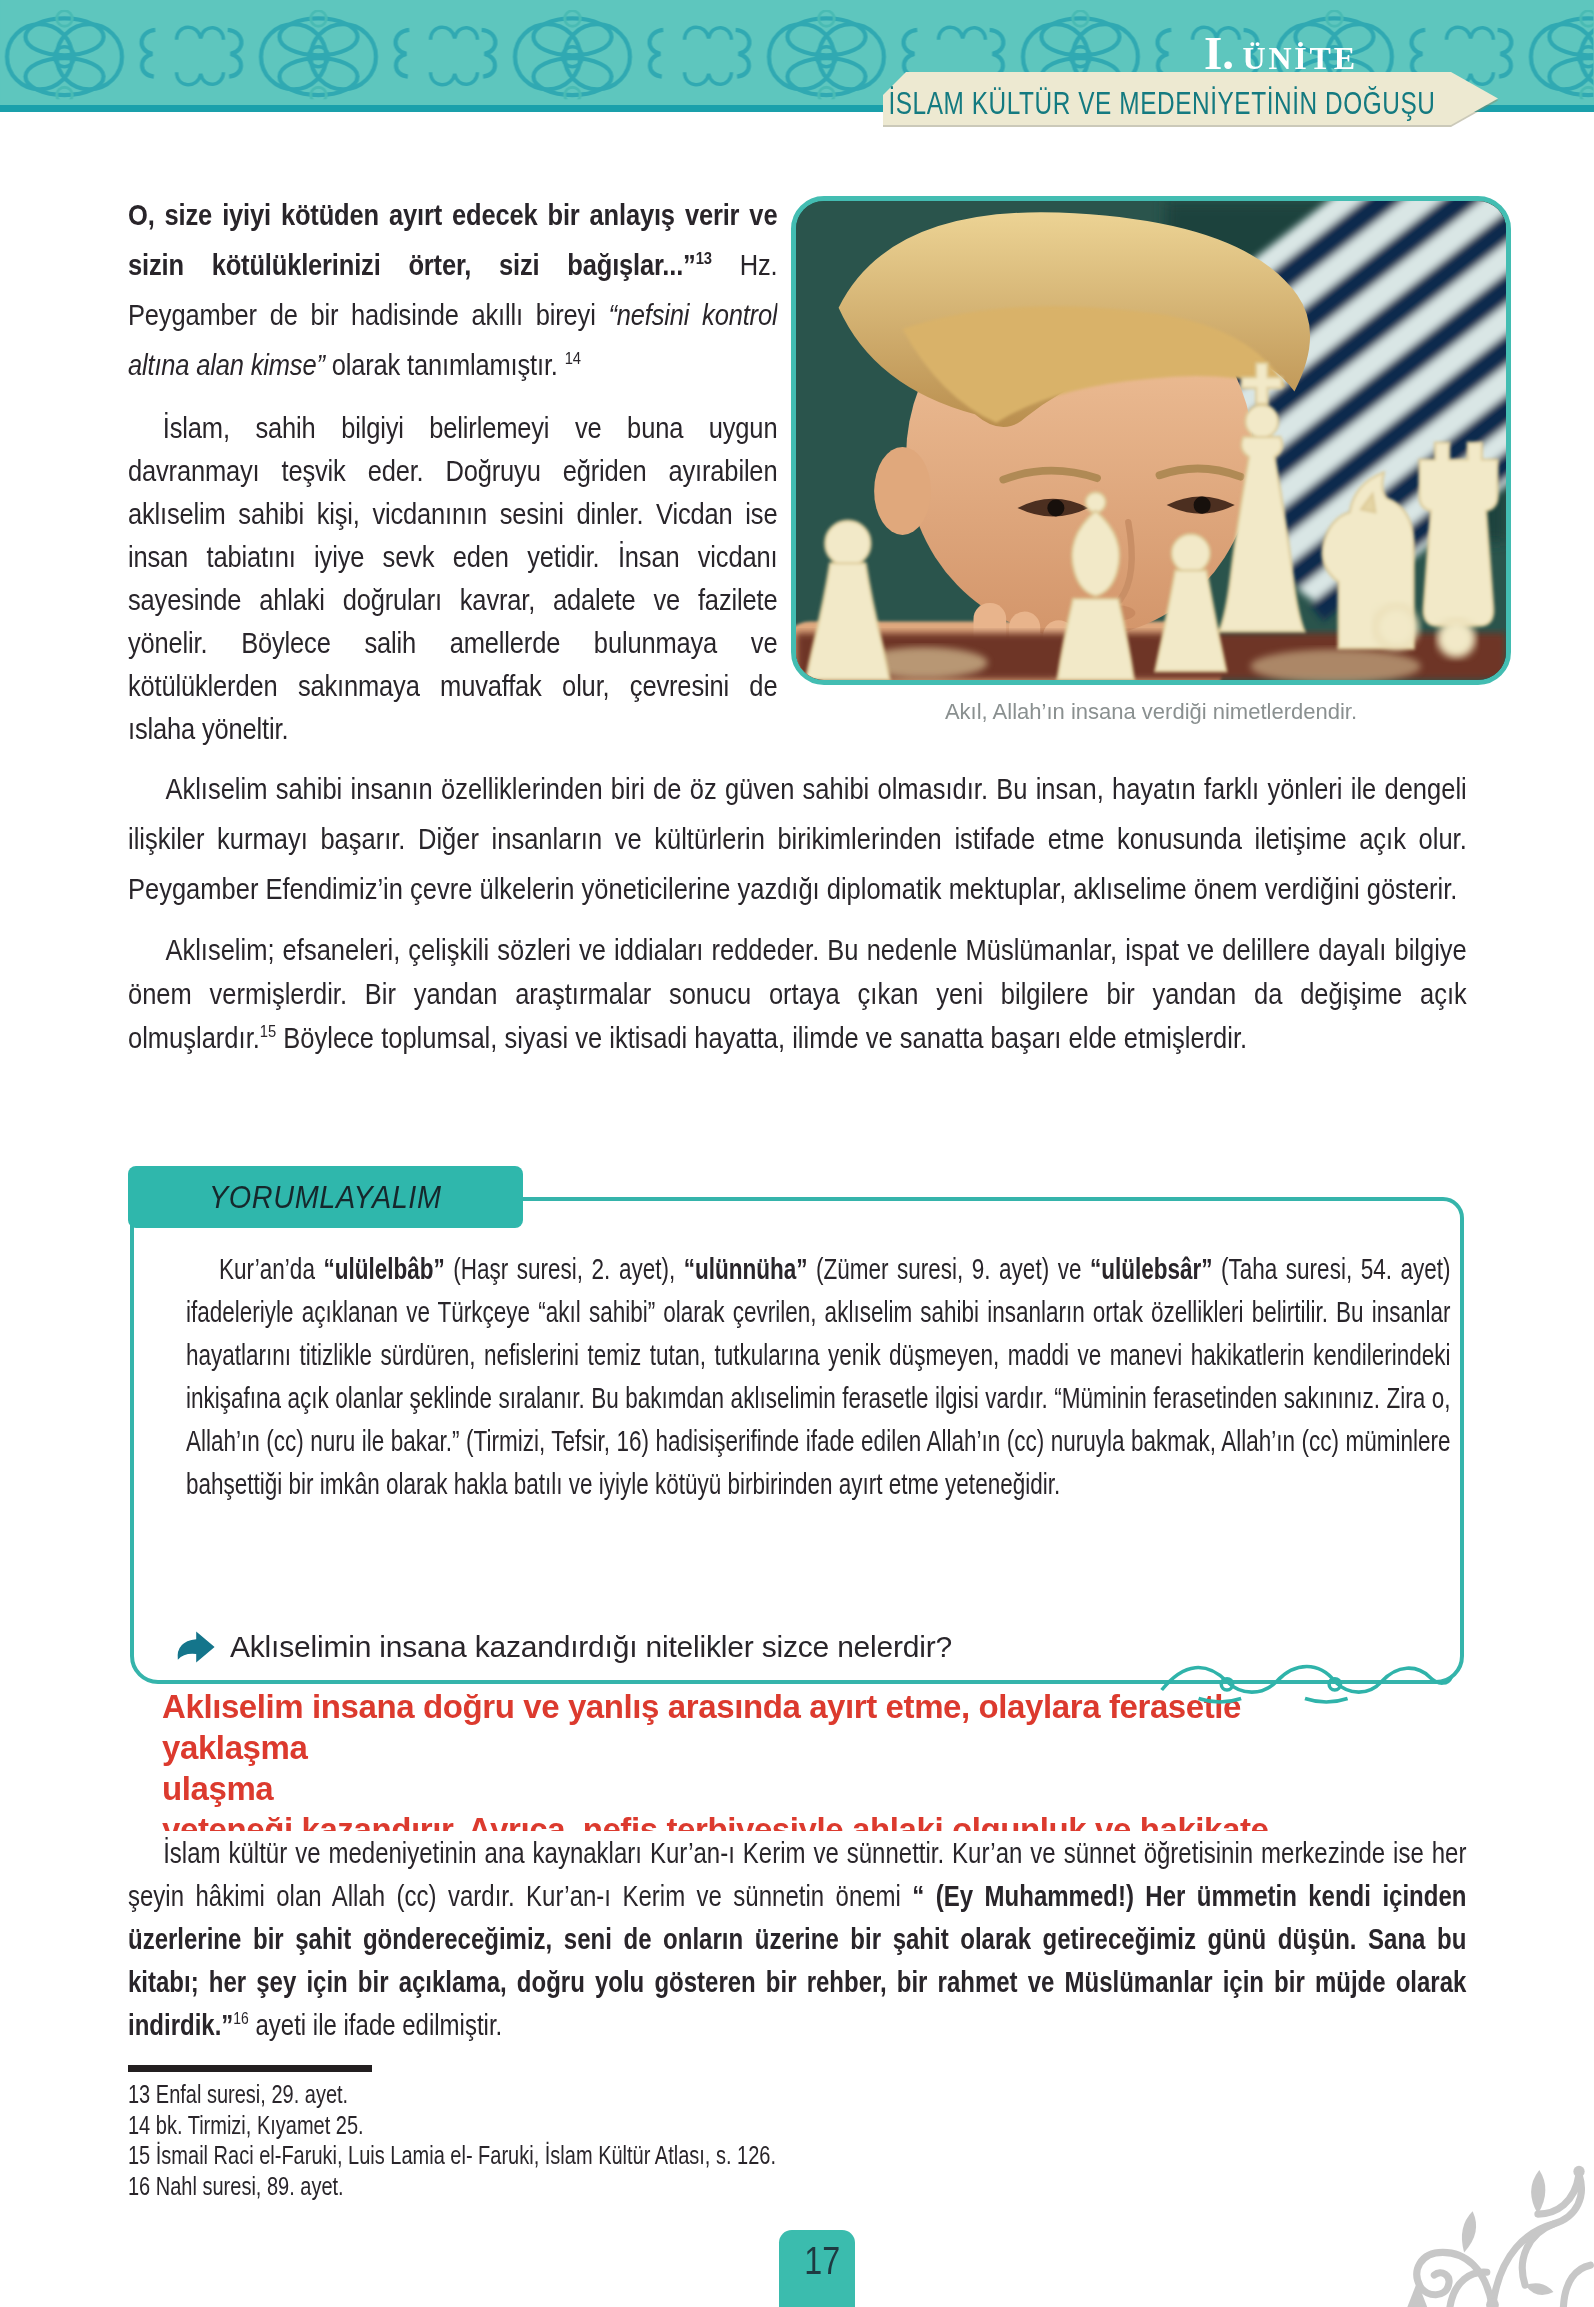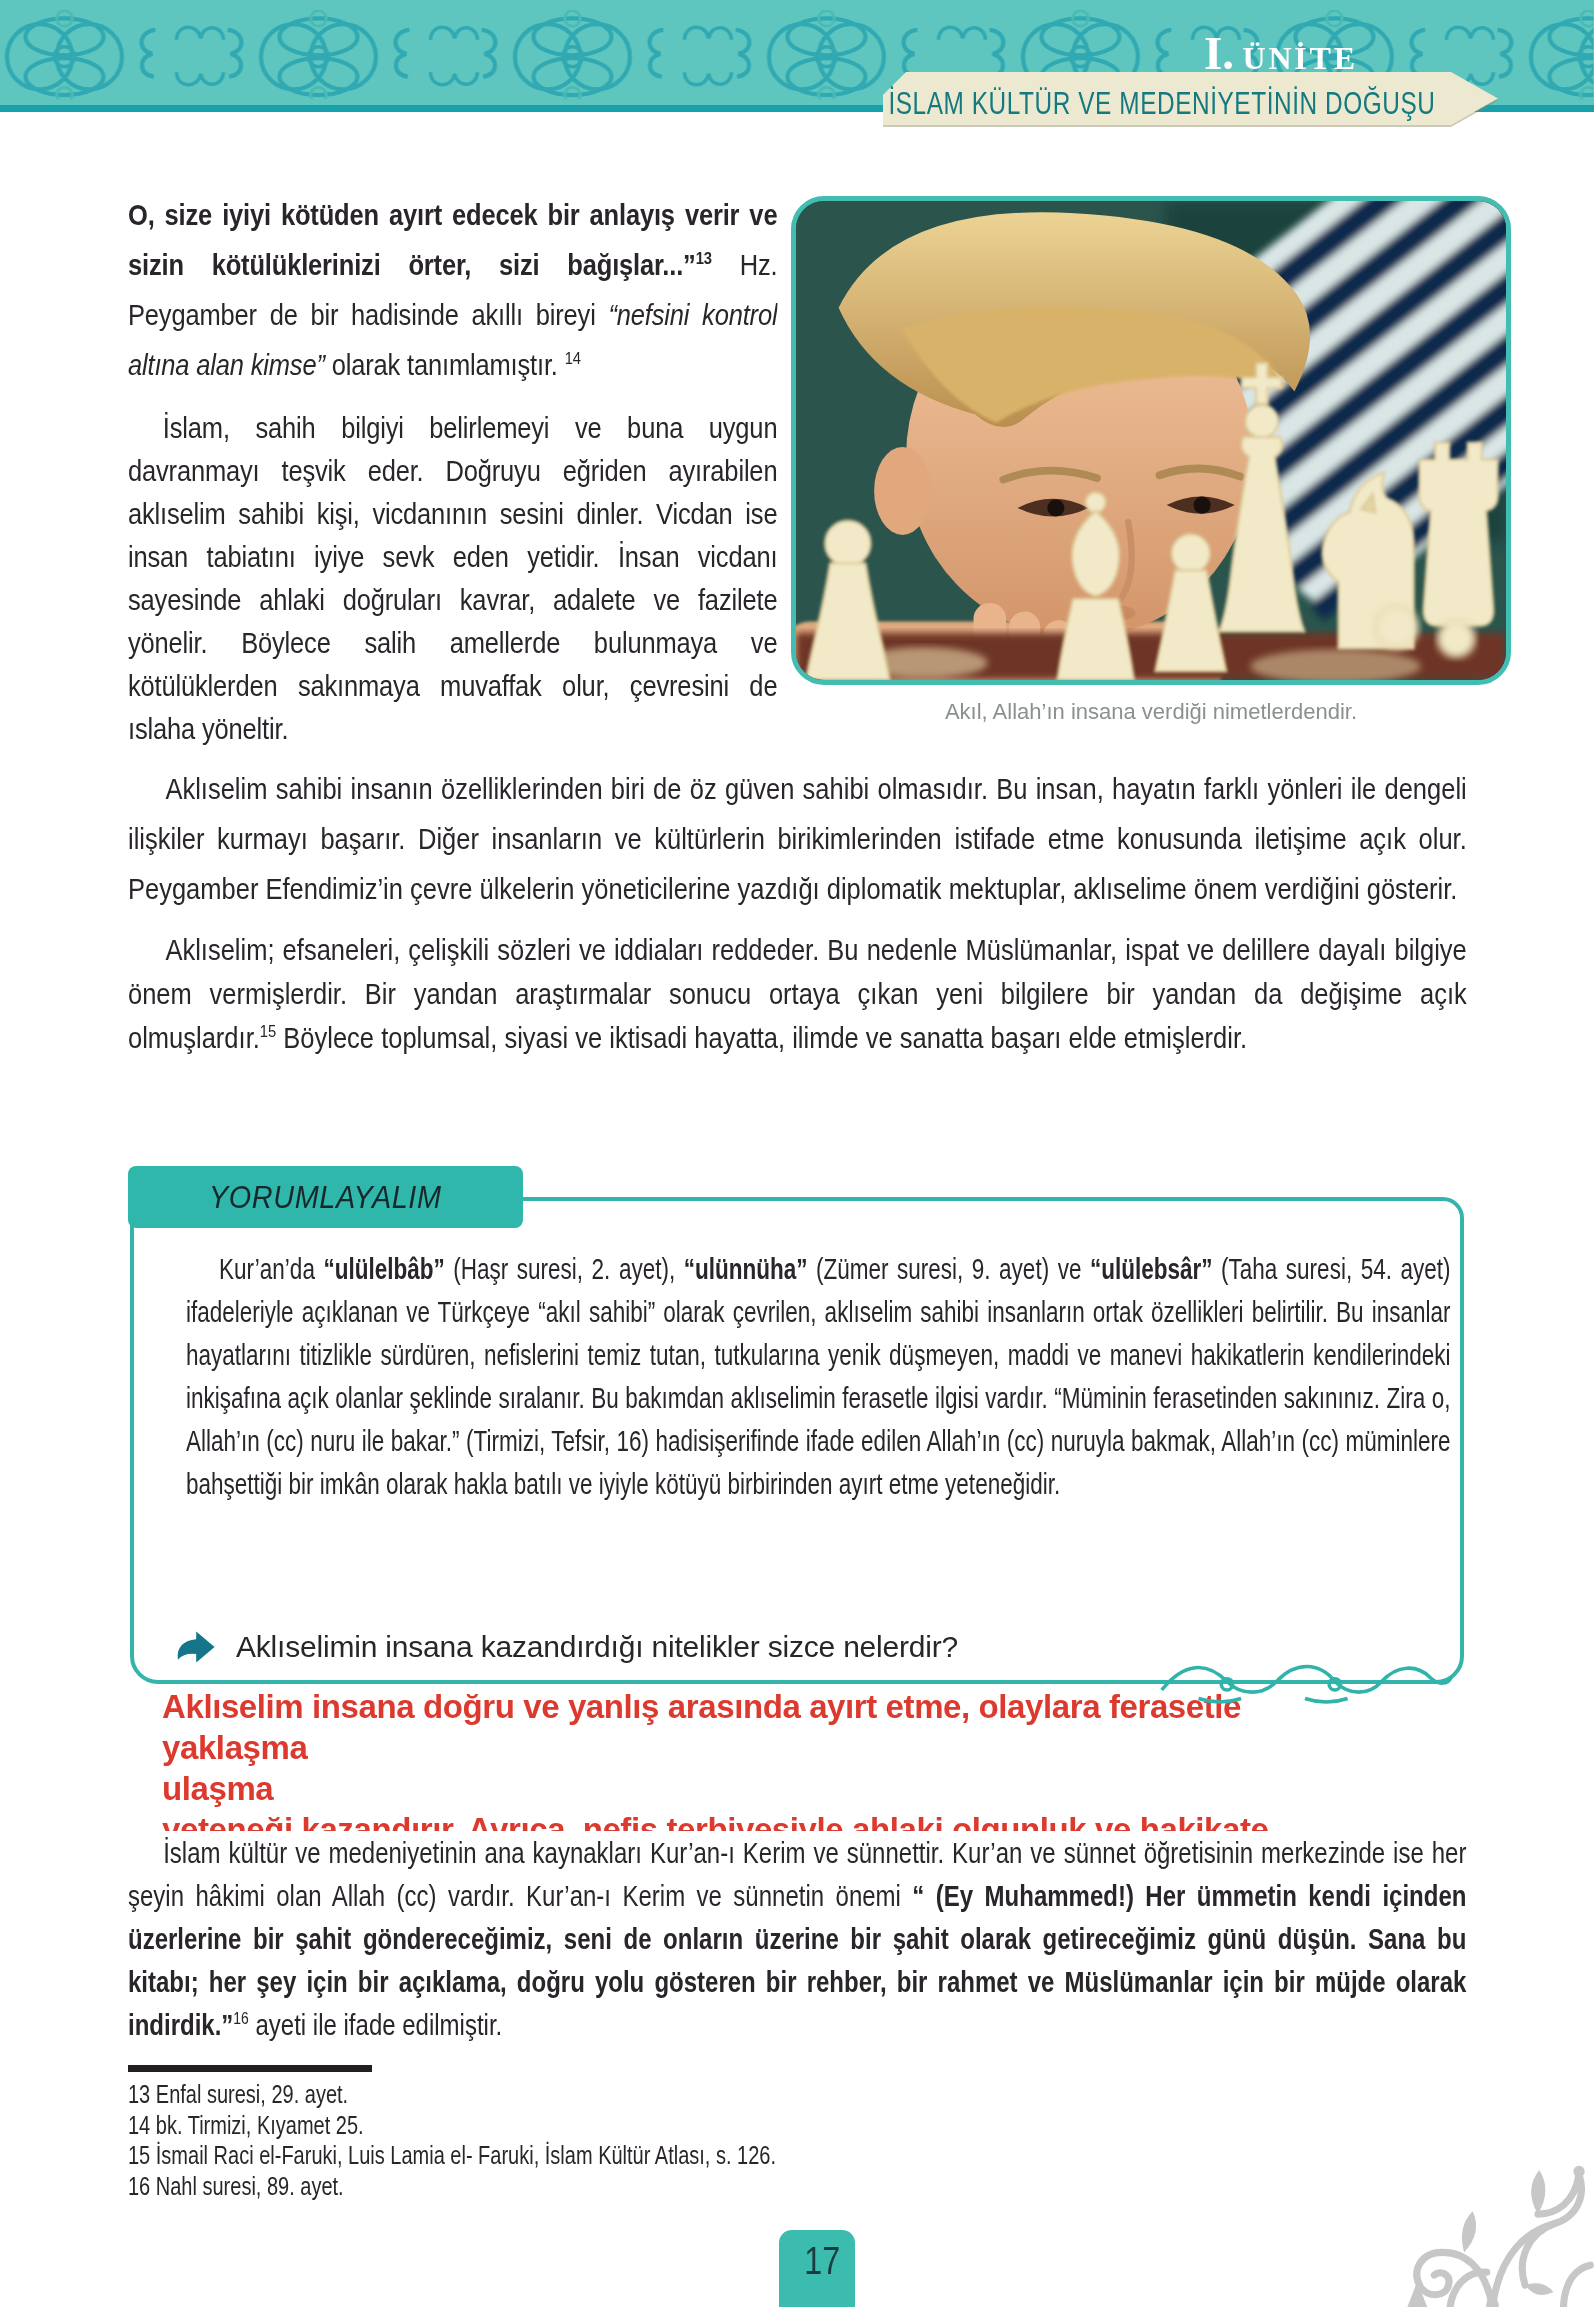--- a/index.html
+++ b/index.html
@@ -44,21 +44,21 @@
   .mid-block p + p{margin-top:14px;line-height:44px;}
   
   .ybox{position:absolute;left:130px;top:1197px;width:1334px;height:487px;box-sizing:border-box;
     border:4.3px solid #35b4ab;border-radius:7px 21px 28px 28px;background:#ffffff;}
   .ytab{position:absolute;left:128px;top:1166px;width:395px;height:62px;background:#2fb7ac;
     border-radius:8px;z-index:3;display:flex;align-items:center;justify-content:center;}
   .ytab span{font-size:32px;font-style:italic;color:#16282c;letter-spacing:0.7px;
     transform:scaleX(0.9);font-weight:500;}
   .ytext{position:absolute;left:186px;top:1247px;width:1686px;max-height:383px;overflow:hidden;
     transform:scaleX(0.75);transform-origin:left top;font-size:30px;line-height:43px;text-indent:44px;}
-  .yq{position:absolute;left:175px;top:1630px;display:flex;align-items:center;gap:20px;z-index:2;}
+  .yq{position:absolute;left:175px;top:1630px;display:flex;align-items:center;gap:14px;z-index:2;}
   .yq .qtxt{font-size:30px;letter-spacing:-0.2px;}
   .yornament{position:absolute;left:1156px;top:1653px;z-index:4;}
   
   .answer{position:absolute;left:162px;top:1686px;width:1335px;height:145px;overflow:hidden;z-index:1;}
   .answer div{font-size:33px;line-height:41px;font-weight:bold;color:#dc3a2e;letter-spacing:-0.4px;}
   
   .bottom-block{position:absolute;left:128px;top:1831px;width:1673px;
     transform:scaleX(0.80);transform-origin:left top;}
   .bottom-block .pc{font-size:30px;line-height:43px;text-indent:44px;}
   .fn-rule{width:305px;height:7.8px;background:#231f20;margin-top:18.5px;}

